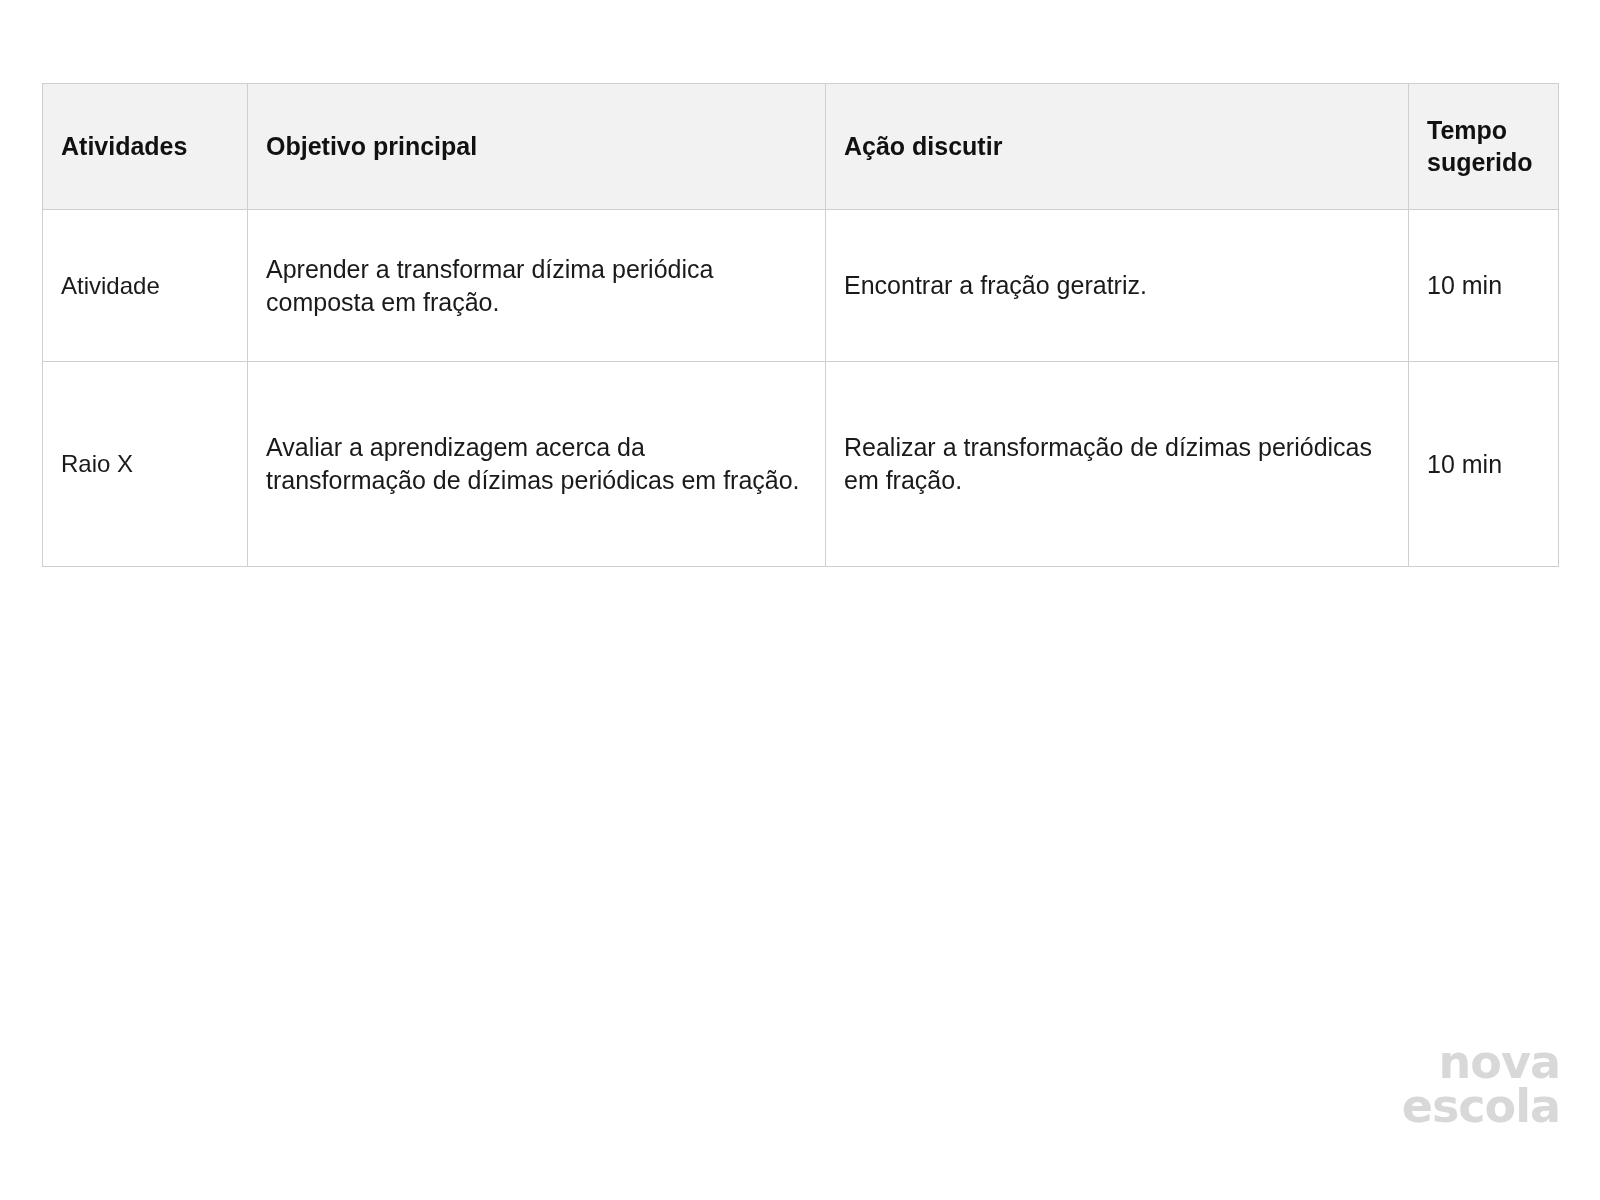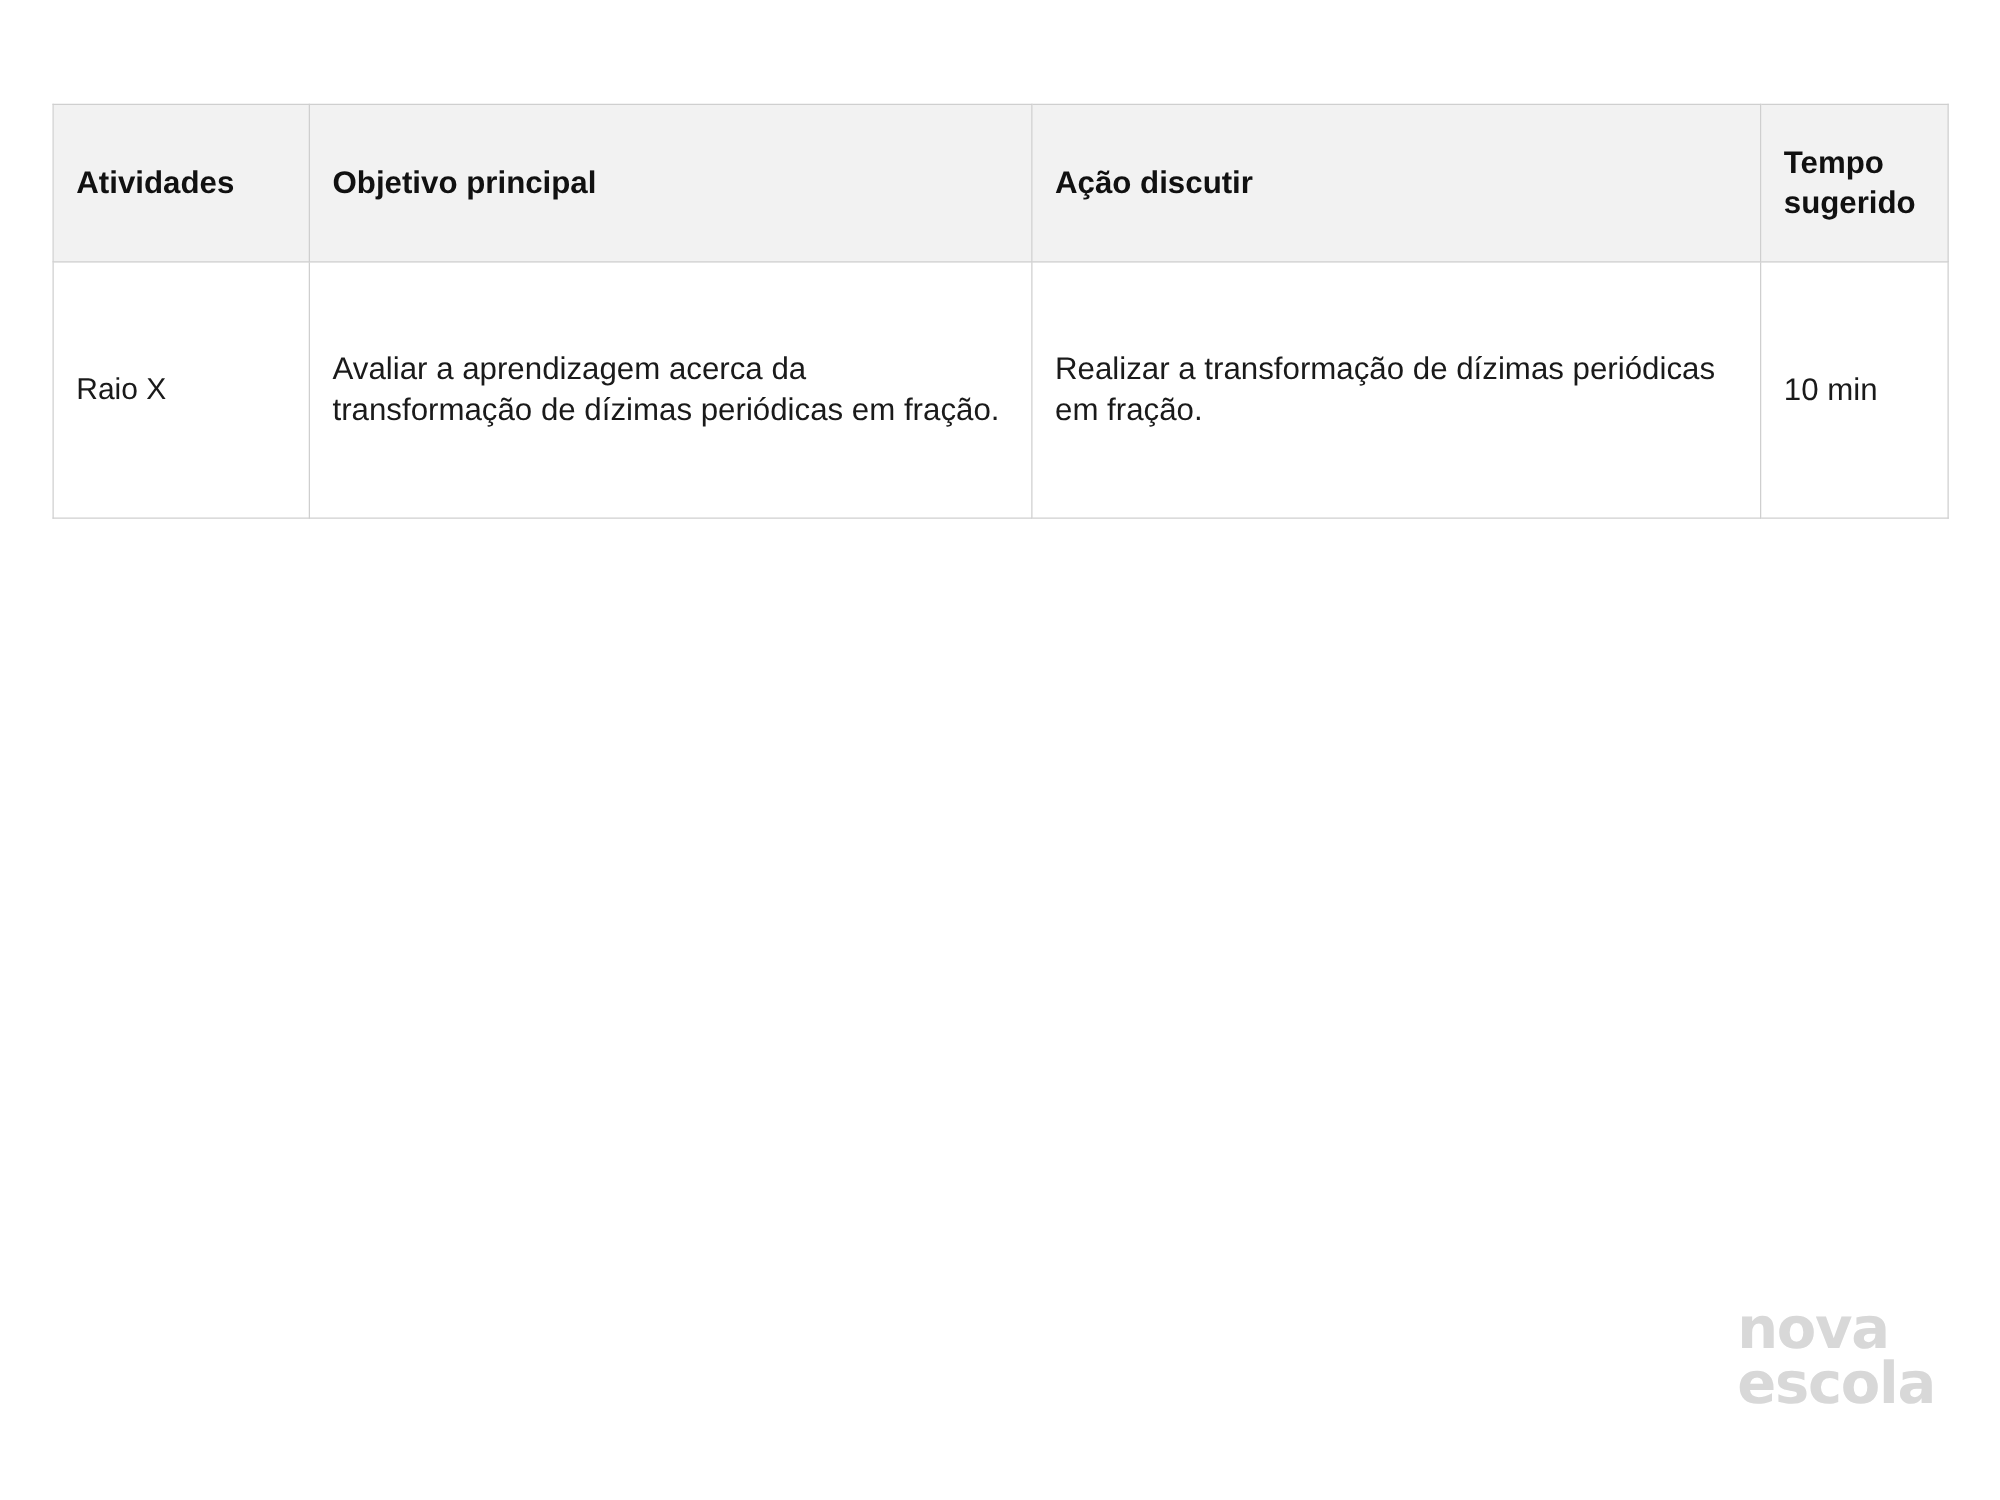--- a/index.html
+++ b/index.html
@@ -67,22 +67,23 @@
   tbody tr.row-encerramento td  { height: 145px; }
   tbody tr.row-raiox td         { height: 205px; }
 
   td.cell-acao-justify {
     text-align: justify;
     text-justify: inter-word;
   }
 
   .brand {
     position: absolute;
-    right: 52px;
+    right: 40px;
     bottom: 72px;
+    text-align: right;
     color: #d8d8d8;
     font-family: "DejaVu Sans", sans-serif;
     font-weight: bold;
     font-size: 46px;
     line-height: 0.96;
     letter-spacing: -1px;
     user-select: none;
   }
   .brand .line1 { display: block; }
   .brand .line2 { display: block; }
@@ -101,20 +102,26 @@
     </colgroup>
     <thead>
       <tr>
         <th>Atividades</th>
         <th>Objetivo principal</th>
         <th>Ação discutir</th>
         <th>Tempo sugerido</th>
       </tr>
     </thead>
     <tbody>
+      <tr class="row-atividade">
+        <td class="cell-atividade">Atividade</td>
+        <td>Aprender a transformar dízima periódica composta em fração.</td>
+        <td>Encontrar a fração geratriz.</td>
+        <td>10 min</td>
+      </tr>
       <tr class="row-raiox">
         <td class="cell-atividade">Raio X</td>
         <td>Avaliar a aprendizagem acerca da transformação de dízimas periódicas em fração.</td>
         <td>Realizar a transformação de dízimas periódicas em fração.</td>
         <td>10 min</td>
       </tr>
     </tbody>
   </table>
 
   <div class="brand">

